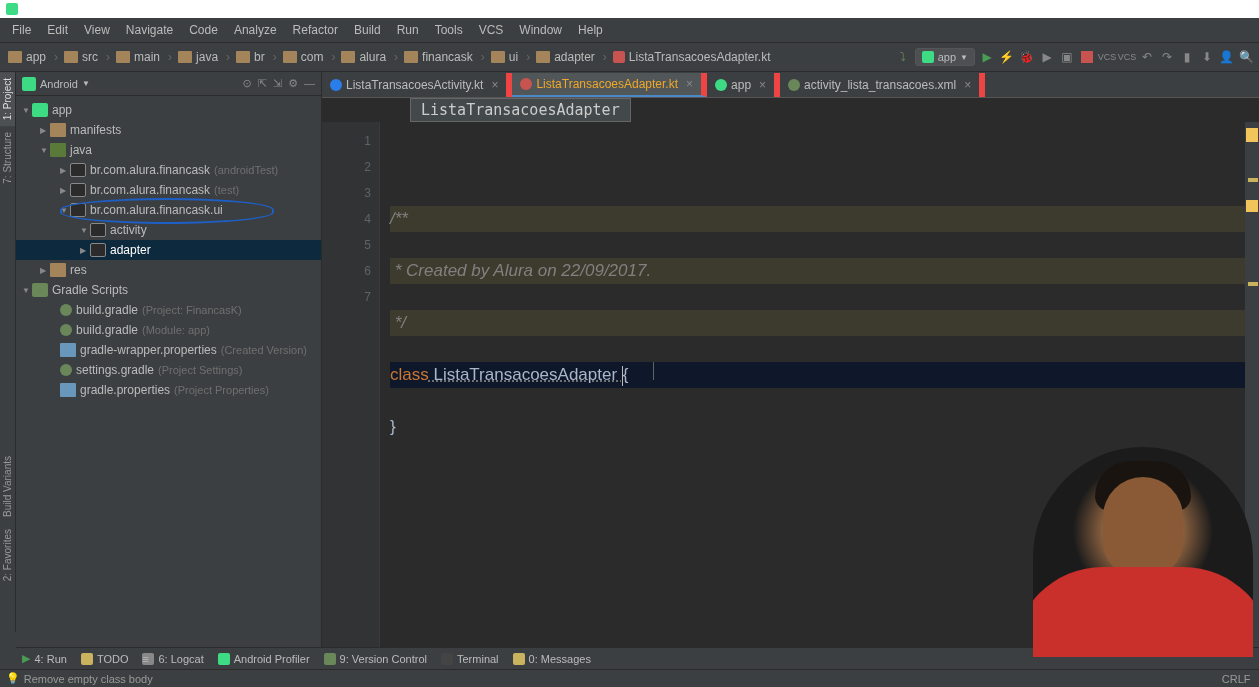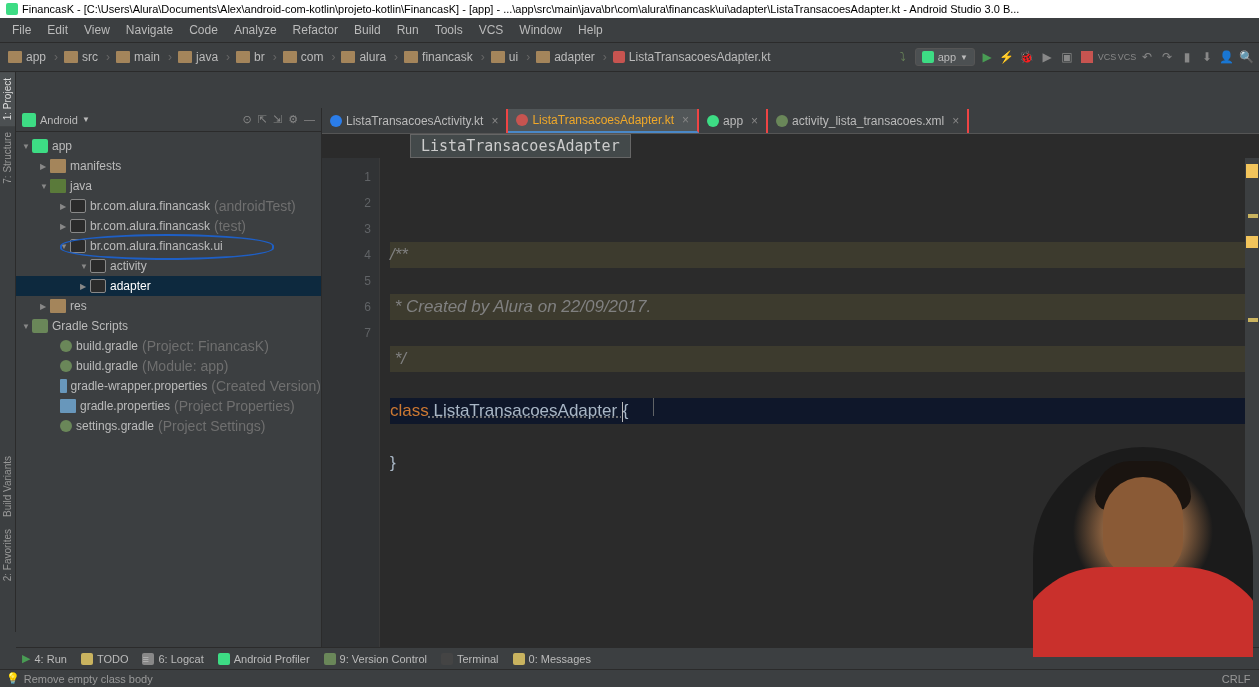--- a/index.html
+++ b/index.html
@@ -25,48 +25,48 @@
 .play { color: #499c54; }
 .bolt { color: #f2c55c; }
 .stop { width: 12px; height: 12px; background: #c75450; }
 
 
 .edge-tabs-left { position: absolute; left: 0; top: 72px; width: 16px; height: 560px; background: #3c3f41; border-right: 1px solid #2b2b2b; }
 .edge-tab { writing-mode: vertical-rl; transform: rotate(180deg); font-size: 10px; padding: 6px 2px; color: #999; text-align: center; }
 .edge-tab.active { background: #4c5052; color: #ddd; }
 
 
-.content { position: absolute; left: 16px; right: 0; top: 72px; bottom: 40px; display: flex; margin-top: 36px; }
+.content { position: absolute; left: 16px; right: 0; top: 72px; bottom: 40px; display: flex; }
 
 
 .project-panel { width: 306px; background: #3c3f41; border-right: 1px solid #2b2b2b; display: flex; flex-direction: column; }
 .project-header { height: 24px; display: flex; align-items: center; font-size: 11px; padding: 0 6px; border-bottom: 1px solid #2b2b2b; }
 .project-header .dd-icon { width: 14px; height: 14px; background: #3ddc84; border-radius: 2px; margin-right: 4px; }
 .project-header .ph-icons { margin-left: auto; display: flex; gap: 6px; color: #888; font-size: 11px; }
 .tree { flex: 1; overflow: auto; font-size: 12px; padding: 4px 0; }
 .tree-row { display: flex; align-items: center; height: 20px; padding-left: 4px; white-space: nowrap; }
 .tree-row.sel { background: #0d293e; color: #fff; }
 .tree-row .arrow { width: 10px; color: #888; font-size: 8px; }
 .tree-row .ticon { width: 16px; height: 14px; margin-right: 4px; display: inline-flex; align-items: center; justify-content: center; font-size: 10px; }
 .ticon.folder { background: #a4855b; border-radius: 1px; }
 .ticon.module { background: #3ddc84; border-radius: 2px; }
 .ticon.java { background: #5a7a3a; border-radius: 1px; }
 .ticon.pkg { background: #2b2b2b; border: 1px solid #888; border-radius: 2px; }
 .ticon.kt { background: #2b7de9; border-radius: 50%; width: 12px; height: 12px; }
 .ticon.gradle { background: #6a8759; border-radius: 50%; width: 12px; height: 12px; }
 .ticon.prop { background: #6897bb; border-radius: 1px; }
-.tree-row .hint { color: #6f6f6f; margin-left: 4px; font-size: 14px; }
+.tree-row .hint { color: #6f6f6f; margin-left: 4px; font-size: 11px; }
 
 .highlight-oval { position: relative; }
 .highlight-oval::after { content: ''; position: absolute; left: 44px; top: -2px; width: 210px; height: 22px; border: 2px solid #1e5fc5; border-radius: 50%/45%; pointer-events: none; }
 
 
 .editor-area { flex: 1; display: flex; flex-direction: column; background: #2b2b2b; }
 .editor-tabs { height: 26px; display: flex; align-items: flex-end; background: #3c3f41; border-bottom: 1px solid #555; font-size: 12px; }
-.etab { height: 24px; display: flex; align-items: center; padding: 0 8px; border-right: 2px solid #ef4444; background: #3c3f41; gap: 4px; }
+.etab { height: 24px; display: flex; align-items: center; padding: 0 8px; border-right: 6px solid #ef4444; background: #3c3f41; gap: 4px; }
 .etab.active { background: #515658; border-bottom: 2px solid #4a88c7; }
 .etab .eticon { width: 12px; height: 12px; border-radius: 50%; }
 .etab .close { color: #888; font-size: 12px; margin-left: 4px; }
 .etab-kt { background: #2b7de9; }
 .etab-kt2 { background: #c75450; }
 .etab-xml { background: #6a8759; }
 .etab-android { background: #3ddc84; border-radius: 2px; }
 .etab.active .name { color: #f0a829; }
 
 .crumb-bar { height: 24px; display: flex; align-items: center; padding: 0 8px; background: #2b2b2b; }
@@ -105,21 +105,20 @@
 .webcam { position: absolute; right: 6px; bottom: 30px; width: 220px; height: 210px; background: radial-gradient(circle at 50% 40%, #89603f 0 40px, #1b1b1b 70px); border-top-left-radius: 110px; border-top-right-radius: 110px; overflow: hidden; }
 .webcam .shirt { position: absolute; bottom: 0; left: -20px; right: -20px; height: 90px; background: #c9302c; border-top-left-radius: 90px; border-top-right-radius: 90px; }
 .webcam .face { position: absolute; top: 30px; left: 70px; width: 80px; height: 100px; background: #8a5a36; border-radius: 40px 40px 35px 35px; }
 .webcam .hair { position: absolute; top: 14px; left: 62px; width: 96px; height: 50px; background: #1a1410; border-radius: 48px 48px 20px 20px; }
 </style>
 </head>
 <body>
 
 <div class="title-bar">
   <span class="icon"></span>
-  <span>FinancasK - [C:\Users\Alura\Documents\Alex\android-com-kotlin\projeto-kotlin\FinancasK] - [app] - ...\app\src\main\java\br\com\alura\financask\ui\adapter\ListaTransacoesAdapter.kt - Android Studio 3.0 B...</span>
 </div>
 
 <div class="menu-bar">
   <span>File</span>
   <span>Edit</span>
   <span>View</span>
   <span>Navigate</span>
   <span>Code</span>
   <span>Analyze</span>
   <span>Refactor</span>
@@ -298,28 +297,28 @@
           <span class="ticon gradle"></span>
           <span>build.gradle</span>
           <span class="hint">(Module: app)</span>
         </div>
       <div class="tree-row" style="padding-left:44px">
           <span class="ticon prop"></span>
           <span>gradle-wrapper.properties</span>
           <span class="hint">(Created Version)</span>
         </div>
       <div class="tree-row" style="padding-left:44px">
+          <span class="ticon gradle"></span>
+          <span>settings.gradle</span>
+          <span class="hint">(Project Settings)</span>
+        </div>
+      <div class="tree-row" style="padding-left:44px">
           <span class="ticon prop"></span>
           <span>gradle.properties</span>
           <span class="hint">(Project Properties)</span>
-        </div>
-      <div class="tree-row" style="padding-left:44px">
-          <span class="ticon gradle"></span>
-          <span>settings.gradle</span>
-          <span class="hint">(Project Settings)</span>
         </div>
     </div>
   </div>
 
   <div class="editor-area">
     <div class="editor-tabs">
       <div class="etab">
           <span class="eticon etab-kt"></span>
           <span class="name">ListaTransacoesActivity.kt</span>
           <span class="close">×</span>

